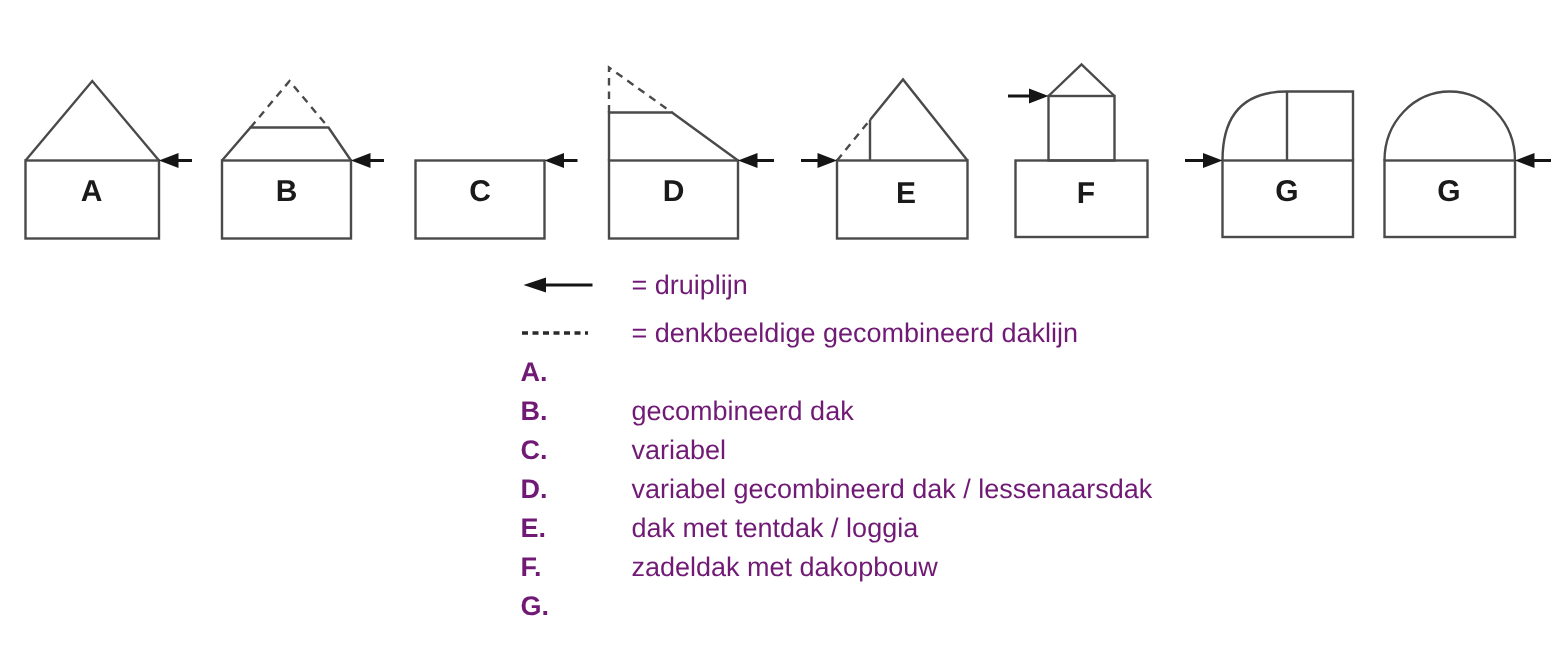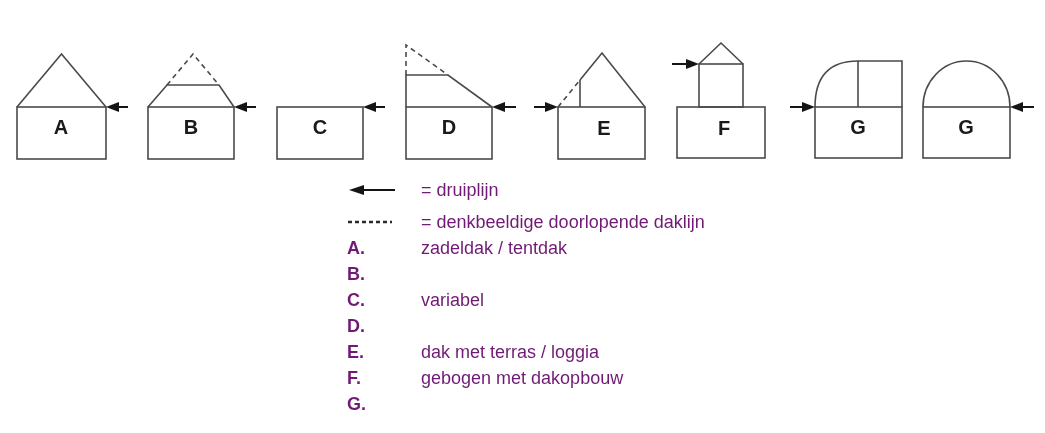--- a/index.html
+++ b/index.html
@@ -117,43 +117,44 @@
       </span>
       <span class="ltxt">= druiplijn</span>
     </div>
 
     <div class="lrow">
       <span class="lsym">
         <svg width="50" height="8" viewBox="0 0 50 8">
           <line x1="1" y1="4" x2="45" y2="4" stroke="#2a2a2a" stroke-width="2.4" stroke-dasharray="4 3"></line>
         </svg>
       </span>
-      <span class="ltxt">= denkbeeldige doorlopende daklijn</span>
+      <span class="ltxt">= denkbeeldige gecombineerd daklijn</span>
     </div>
 
     <div class="lrow">
       <span class="lkey">A.</span>
-      <span class="ltxt">zadeldak / tentdak</span>
     </div>
     <div class="lrow">
       <span class="lkey">B.</span>
+      <span class="ltxt">gecombineerd dak</span>
     </div>
     <div class="lrow">
       <span class="lkey">C.</span>
       <span class="ltxt">variabel</span>
     </div>
     <div class="lrow">
       <span class="lkey">D.</span>
+      <span class="ltxt">variabel gecombineerd dak / lessenaarsdak</span>
     </div>
     <div class="lrow">
       <span class="lkey">E.</span>
-      <span class="ltxt">dak met terras / loggia</span>
+      <span class="ltxt">dak met tentdak / loggia</span>
     </div>
     <div class="lrow">
       <span class="lkey">F.</span>
-      <span class="ltxt">gebogen met dakopbouw</span>
+      <span class="ltxt">zadeldak met dakopbouw</span>
     </div>
     <div class="lrow">
       <span class="lkey">G.</span>
     </div>
 
   </div>
 </div>
 
 </body></html>

